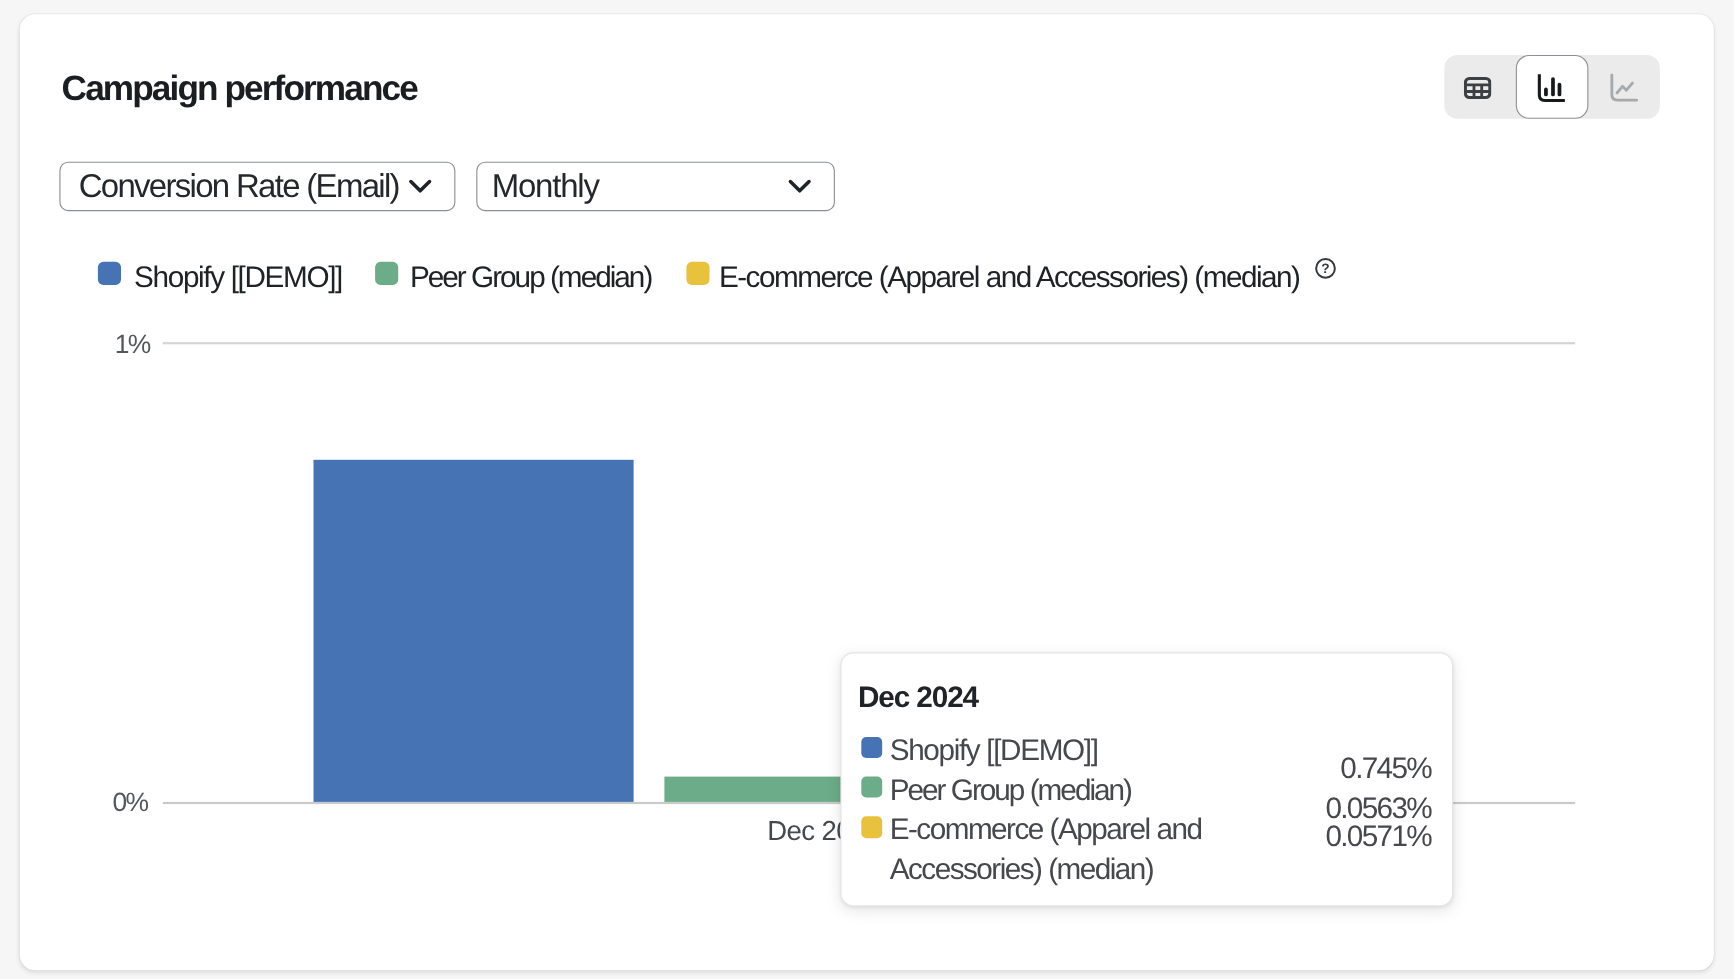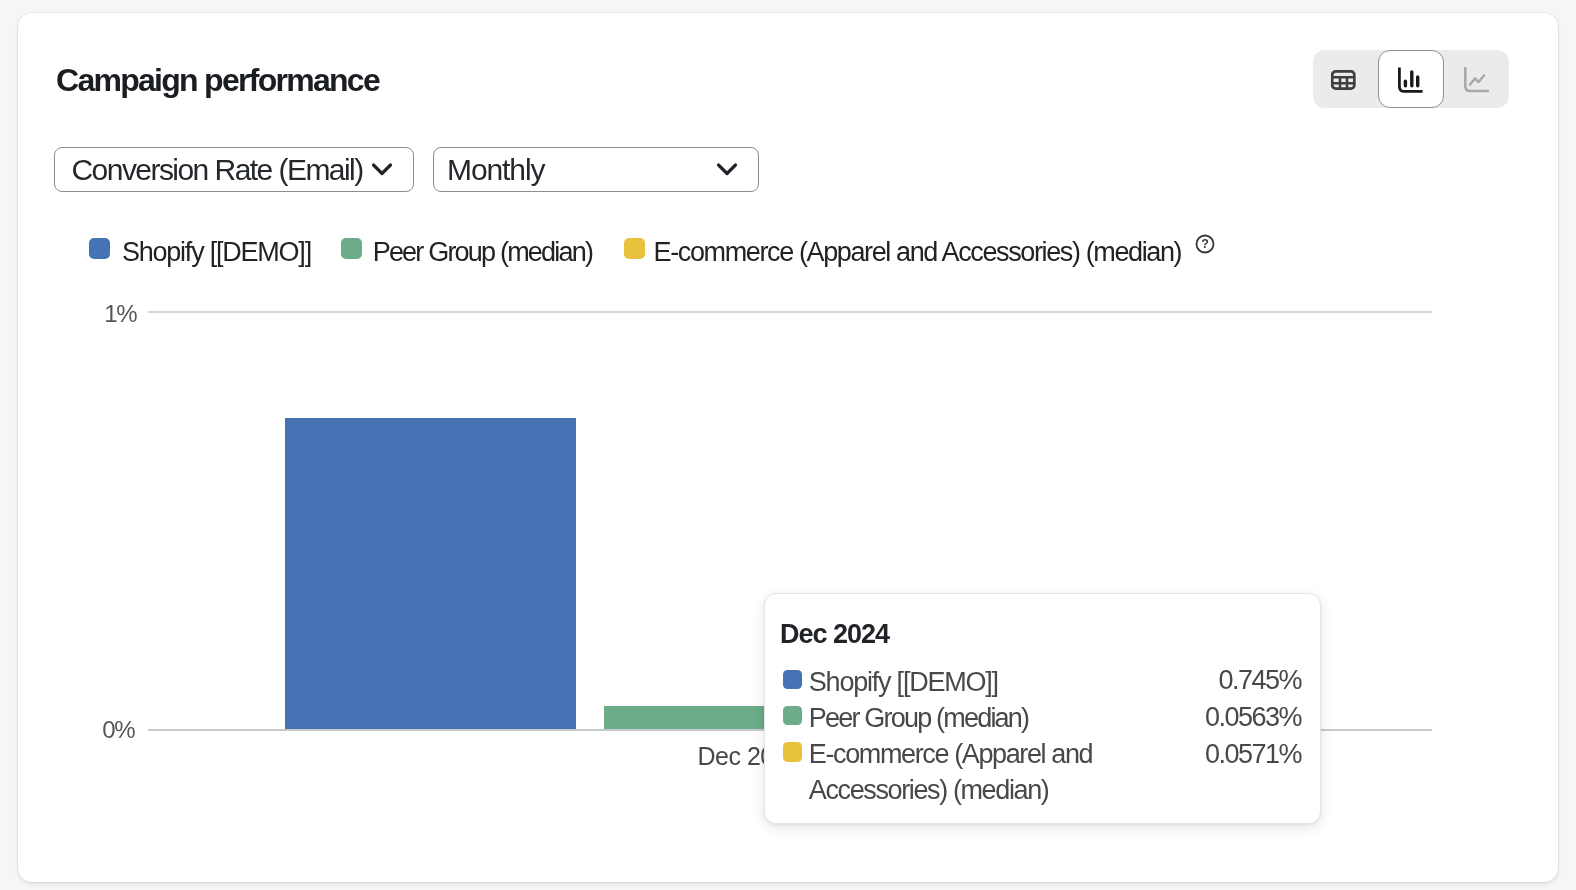--- a/index.html
+++ b/index.html
@@ -32,21 +32,21 @@
   .xlab { position:absolute; font-size:25px; color:#46494c; line-height:25px; letter-spacing:-0.5px; }
   
   .tip {
     position:absolute; left:764px; top:593px; width:557px; height:231px;
     background:#fff; border:1px solid #e4e5e6; border-radius:12px;
     box-shadow: 0 4px 14px rgba(0,0,0,0.10), 0 1px 3px rgba(0,0,0,0.06);
   }
   .tiptitle { position:absolute; left:15px; top:26.5px; font-size:27px; font-weight:700; color:#202327; line-height:27px; letter-spacing:-1.0px; }
   .tsw { position:absolute; left:17.7px; width:19.6px; height:19.6px; border-radius:4.5px; }
   .tlab { position:absolute; left:43.8px; font-size:27px; color:#46484b; line-height:36.3px; width:330px; }
-  .tval { position:absolute; right:19px; font-size:27px; color:#46484b; line-height:27px; text-align:right; letter-spacing:-1.5px; }
+  .tval { position:absolute; right:19px; font-size:27px; color:#46484b; line-height:27px; text-align:right; letter-spacing:-1.5px;margin-top:18px; }
 </style>
 </head>
 <body>
 <div class="card"></div>
 <div class="h1">Campaign performance</div>
 
 <div class="seg">
   <div class="btn" style="left:0;">
     <svg width="25" height="20" viewBox="0 0 25 20" style="transform:translate(-2.2px,1px);">
       <rect x="1.4" y="1.4" width="22.2" height="17.2" rx="3.6" fill="none" stroke="#3d4043" stroke-width="2.8"></rect>
@@ -108,14 +108,14 @@
 <div class="tip">
   <div class="tiptitle">Dec 2024</div>
   <div class="tsw" style="top:75.6px; background:#4573b3;"></div>
   <div class="tsw" style="top:111.9px; background:#6cac88;"></div>
   <div class="tsw" style="top:148.2px; background:#e9c23d;"></div>
   <div class="tlab" style="top:69.5px; letter-spacing:-1.22px;">Shopify [[DEMO]]</div>
   <div class="tlab" style="top:105.8px; letter-spacing:-1.8px;">Peer Group (median)</div>
   <div class="tlab" style="top:142.1px; letter-spacing:-1.38px;">E-commerce (Apparel and Accessories) (median)</div>
   <div class="tval" style="top:73.2px;">0.745%</div>
   <div class="tval" style="top:109.5px;">0.0563%</div>
-  <div class="tval" style="top:147px;">0.0571%</div>
+  <div class="tval" style="top:135px;">0.0571%</div>
 </div>
 
 </body></html>

